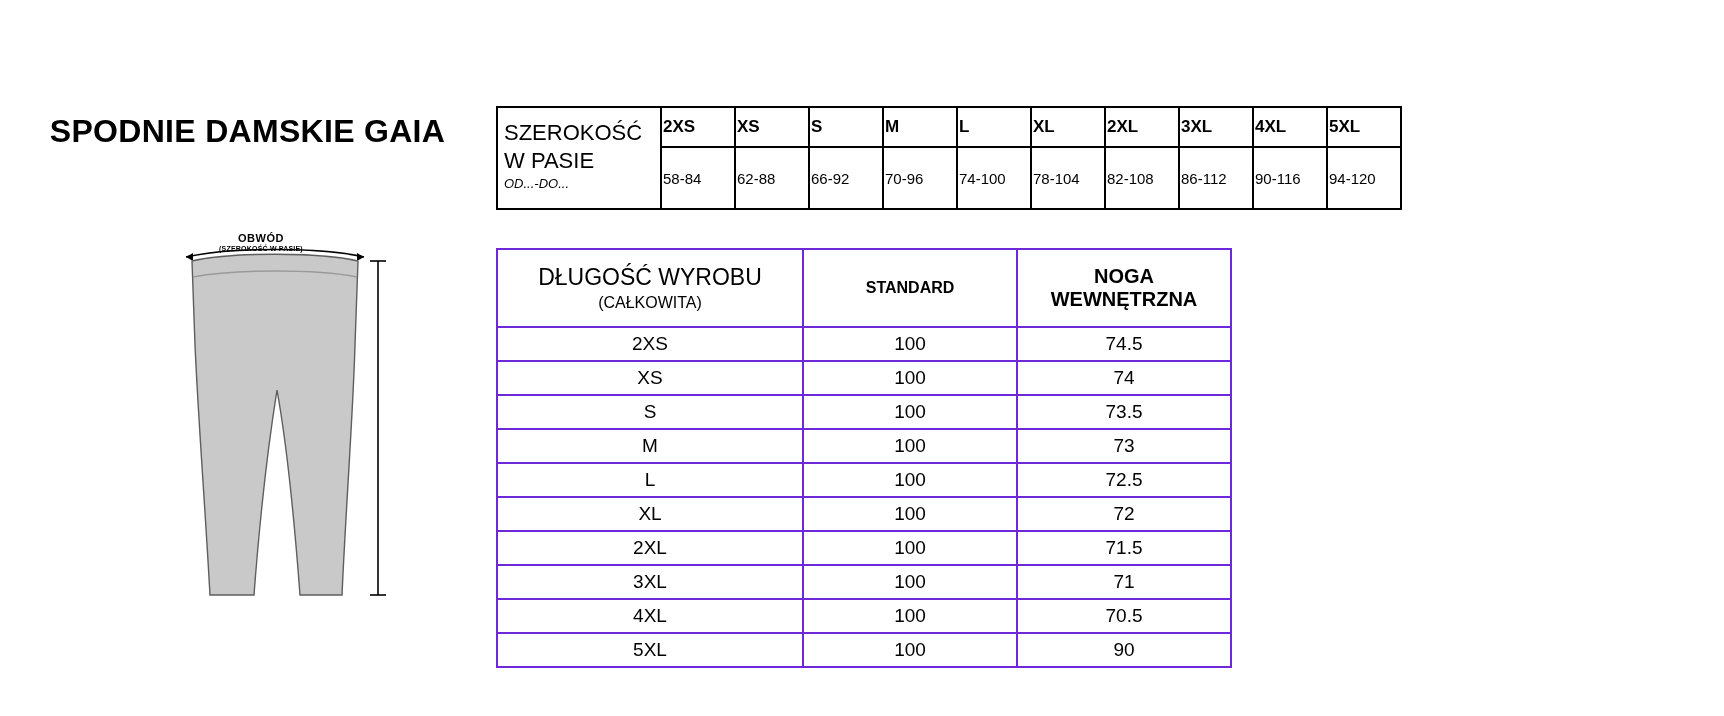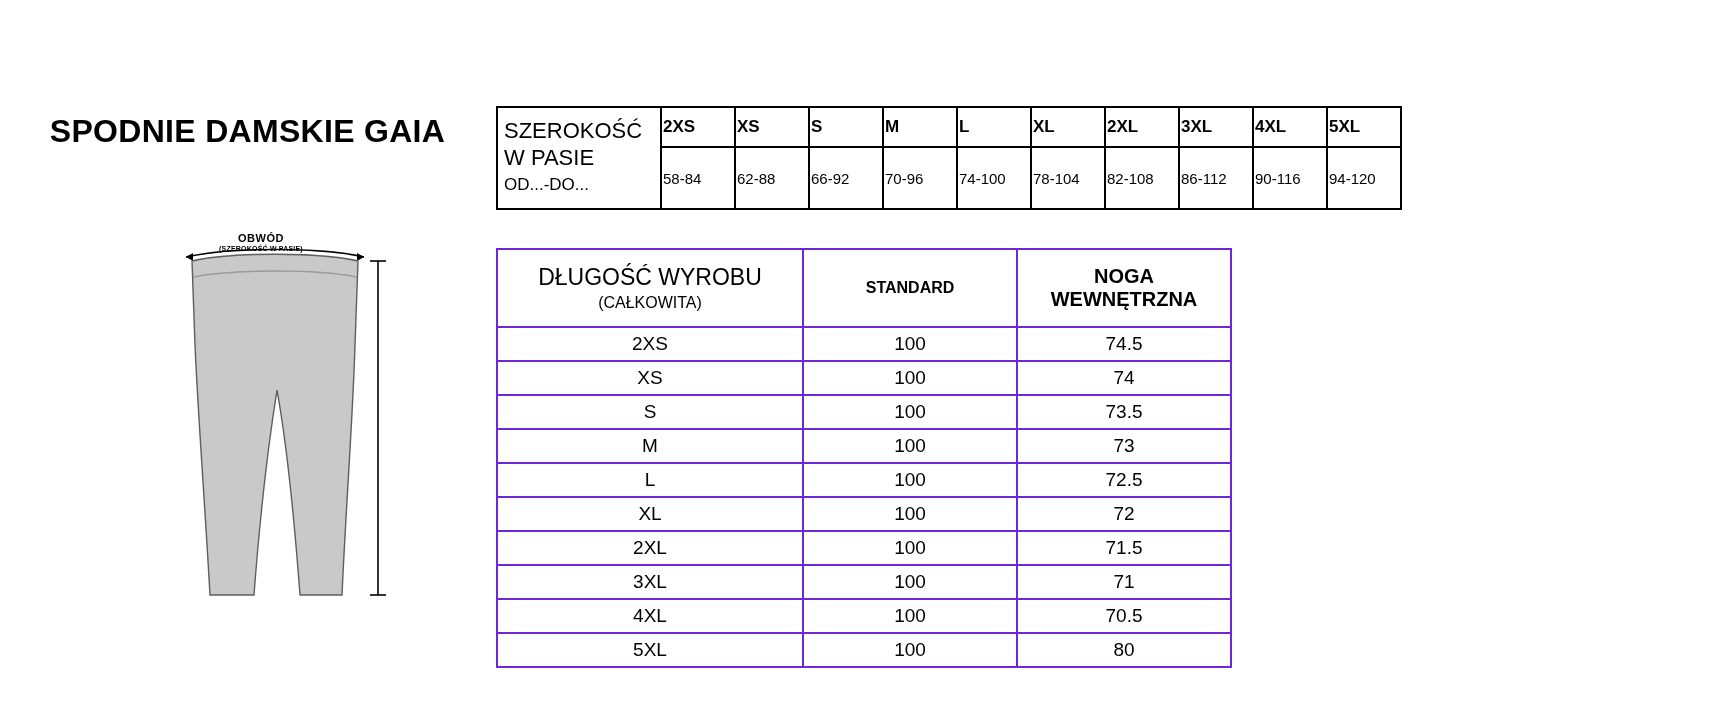--- a/index.html
+++ b/index.html
@@ -85,22 +85,23 @@
     vertical-align: middle;
   }
   #waist-table .label-cell {
     width: 150px;
     font-size: 22px;
     line-height: 1.25;
     padding: 4px 6px 8px 6px;
   }
   #waist-table .label-cell .small {
     display: block;
-    font-size: 17px;
+    font-size: 13px;
     margin-top: 2px;
+    font-style: italic;
   }
   #waist-table .hdr {
     width: 70px;
     height: 36px;
     font-size: 17px;
     font-weight: bold;
   }
   #waist-table .val {
     height: 58px;
     font-size: 15px;
@@ -268,16 +269,16 @@
     <td>71</td>
   </tr>
   <tr>
     <td>4XL</td>
     <td>100</td>
     <td>70.5</td>
   </tr>
   <tr>
     <td>5XL</td>
     <td>100</td>
-    <td>80</td>
+    <td>90</td>
   </tr>
 </tbody>
   </table>
 
 </body></html>

